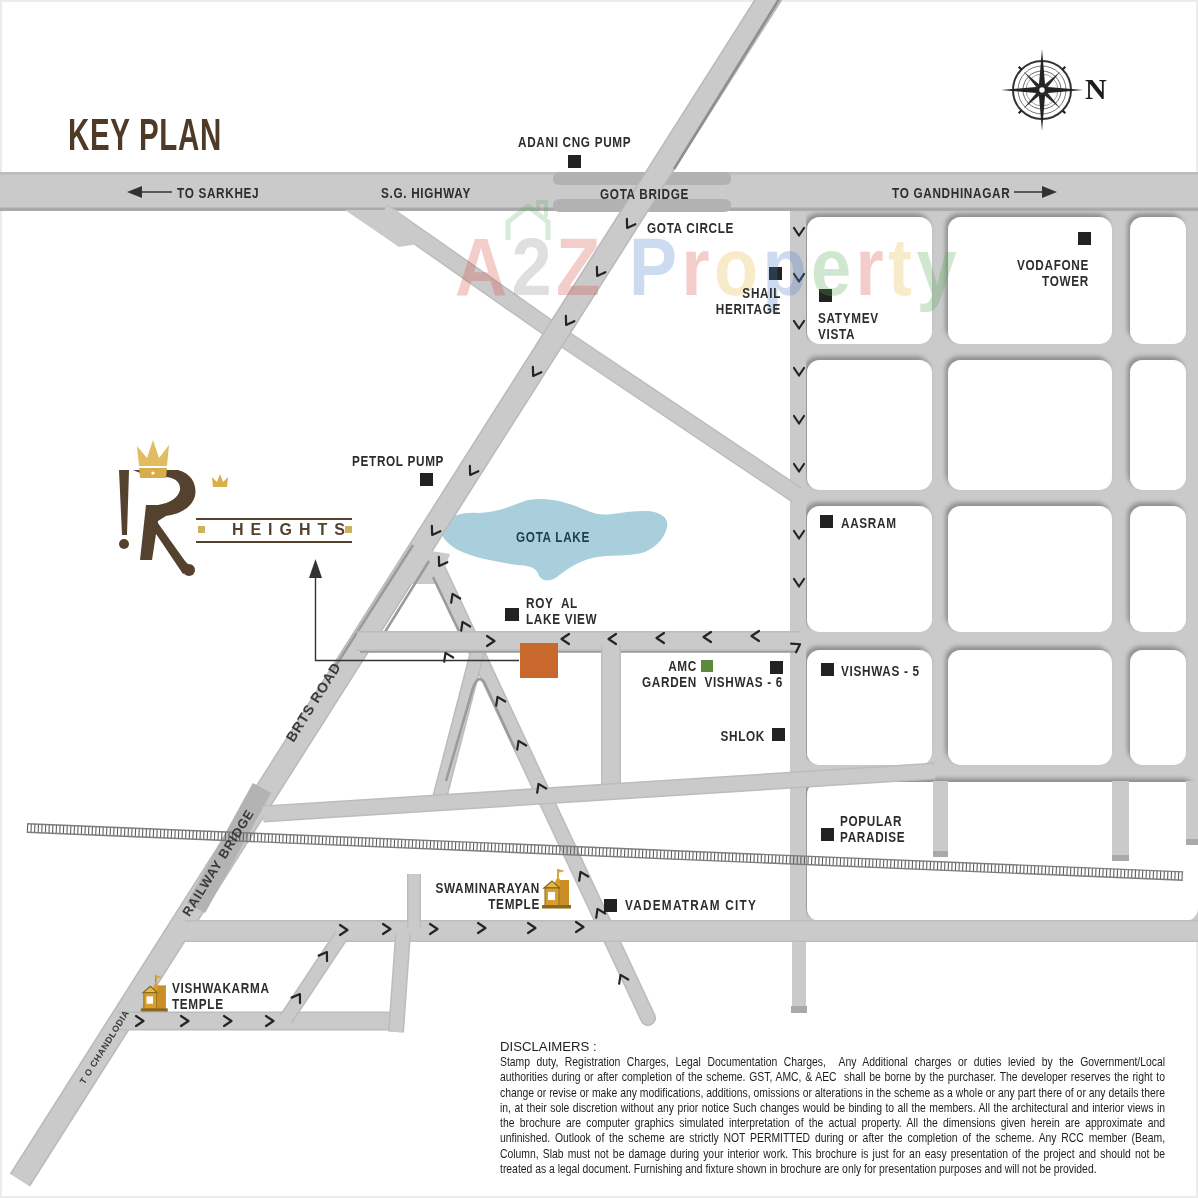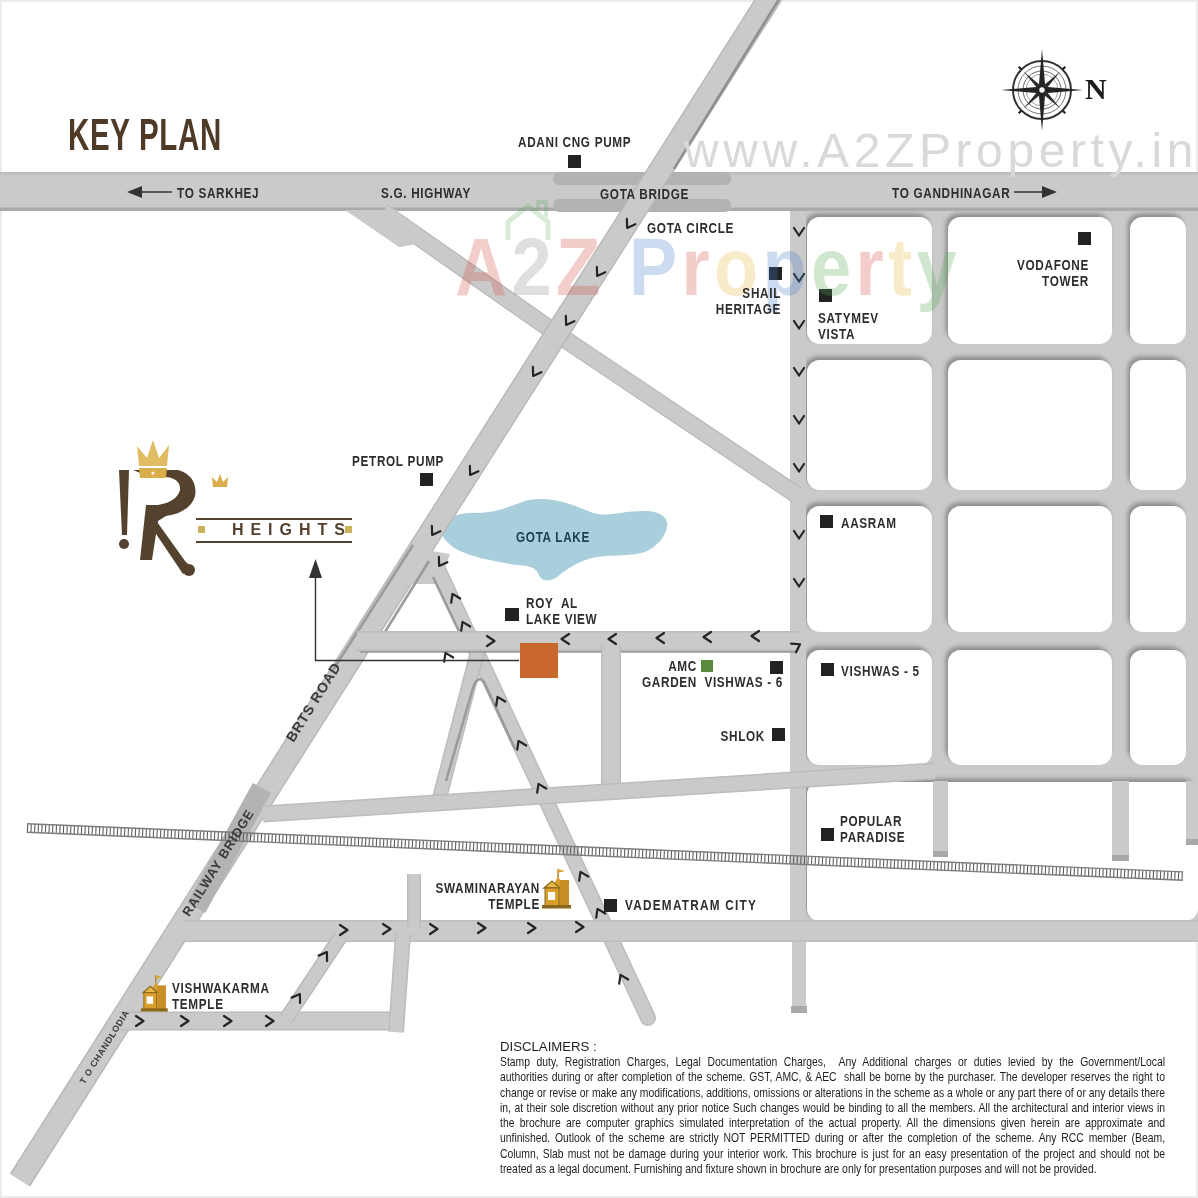--- a/index.html
+++ b/index.html
@@ -309,21 +309,20 @@
     <rect x="196" y="541" width="156" height="2" fill="#55422e"></rect>
 
     <rect x="198" y="526" width="7" height="7" fill="#cdb25c"></rect>
     <rect x="345" y="526" width="7" height="7" fill="#cdb25c"></rect>
   </g>
 </svg>
 
 <div style="position:absolute;left:68px;top:110px;font-size:44px;font-weight:bold;color:#4e3a26;
      letter-spacing:1px;transform:scaleX(0.67);transform-origin:left top;">KEY PLAN</div>
 
-<div style="position:absolute;left:684px;top:123px;font-size:48px;color:#d9d9d9;letter-spacing:4.6px;">www.A2ZProperty.in</div>
 
 <div style="position:absolute;left:455px;top:220px;font-size:82px;font-weight:bold;opacity:0.27;
      letter-spacing:5px;transform:scaleX(0.88);transform-origin:left top;">
   <span style="color:#d44a3f;">A</span><span style="color:#8a8a8a;">2</span><span style="color:#d44a3f;">Z</span><span style="color:#4a7dc9;"> P</span><span style="color:#d44a3f;">r</span><span style="color:#e8b93c;">o</span><span style="color:#4a7dc9;">p</span><span style="color:#52a552;">e</span><span style="color:#d44a3f;">r</span><span style="color:#e8b93c;">t</span><span style="color:#52a552;">y</span>
 </div>
 
 <svg width="90" height="50" style="left:498px;top:200px;opacity:0.22;">
   <path d="M10,40 L10,22 L30,6 L50,22 L50,40" fill="none" stroke="#52a552" stroke-width="5"></path>
   <path d="M40,10 L40,2 L48,2 L48,17" fill="none" stroke="#52a552" stroke-width="4"></path>
 </svg>

